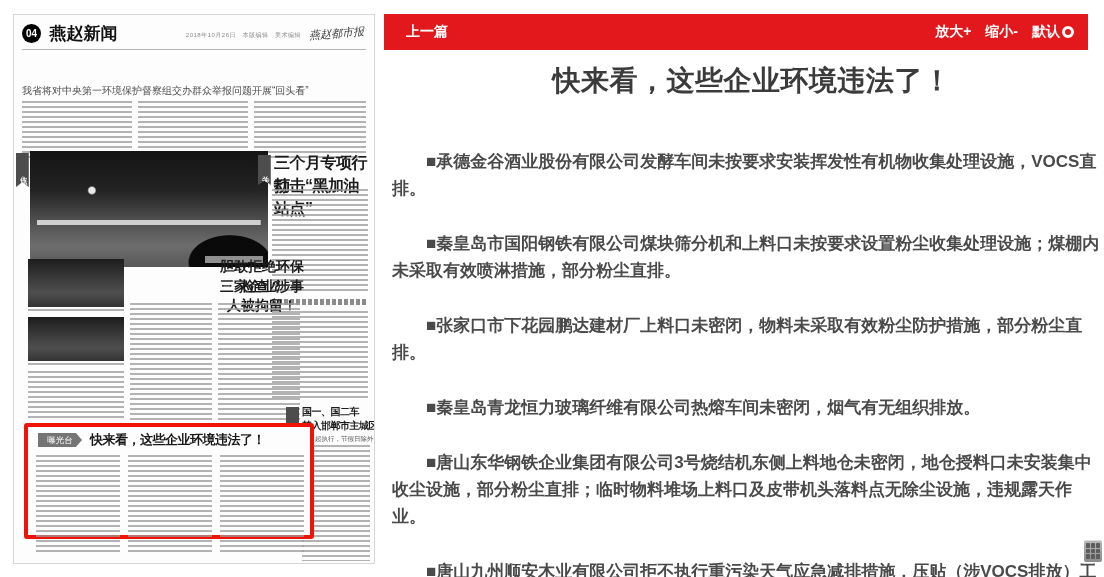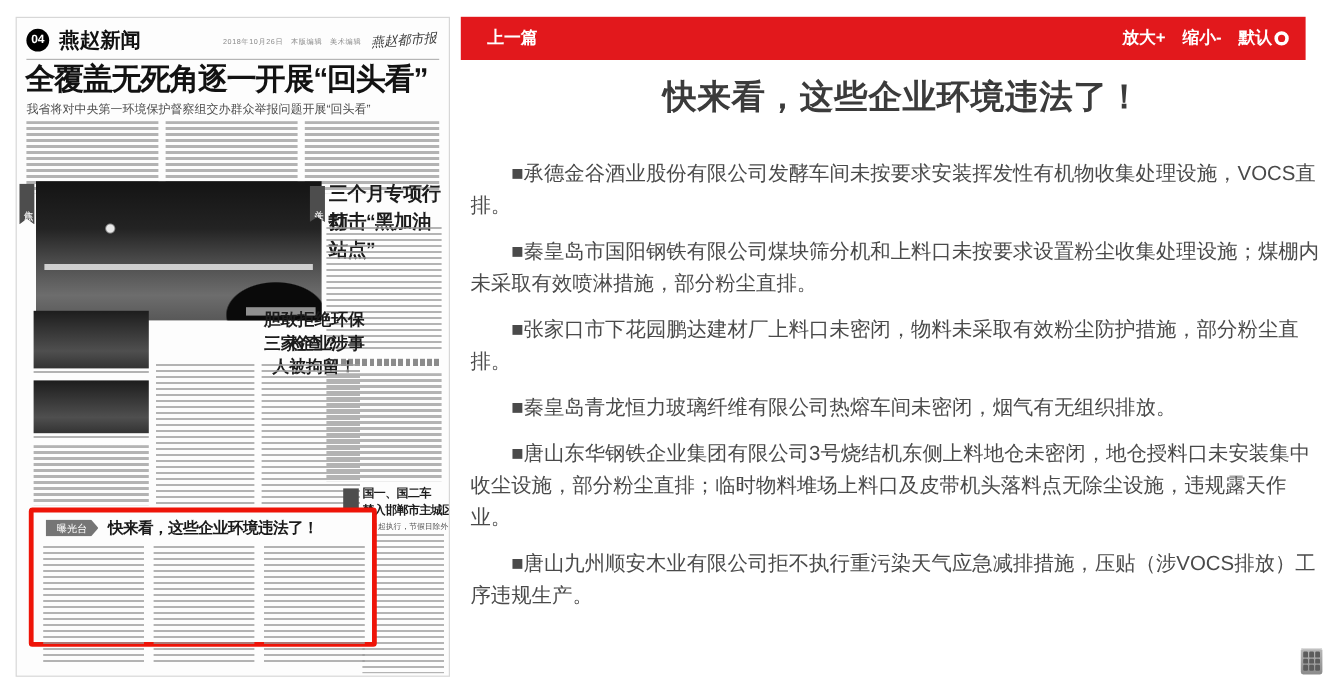--- a/index.html
+++ b/index.html
@@ -58,21 +58,21 @@
              display:flex; align-items:center; justify-content:space-between; padding:0 14px 0 22px; }
   .prev-btn { color:#fff; font-size:14px; font-weight:bold; cursor:pointer; }
   .zoom-group { display:flex; align-items:center; gap:14px; }
   .zoom-btn { color:#fff; font-size:14px; font-weight:bold; cursor:pointer; display:flex; align-items:center; gap:2px; }
   .reset-circle { display:inline-block; width:12px; height:12px; border:3.5px solid #fff;
                   border-radius:50%; }
   .reader-title { position:absolute; left:400px; top:62px; width:704px; text-align:center;
                   font-size:28px; font-weight:800; color:#3b3b3b; letter-spacing:.5px; }
   .reader-body { position:absolute; left:392px; top:120px; width:712px; height:457px; overflow:hidden;
                  font-size:17px; line-height:27px; color:#4a4a4a; }
-  .reader-body p { text-indent:2em; margin-top:11px; }
+  .reader-body p { text-indent:2em; margin-top:28px;font-weight:bold; }
 
   .widget { position:absolute; left:1084px; top:540px; width:18px; height:22px; border-radius:2px;
             background:linear-gradient(180deg,#b9b9b9,#8b8b8b); box-shadow:inset 0 1px 0 #ddd;
             display:grid; grid-template-columns:repeat(3,1fr); gap:1px; padding:3px 2px; }
   .widget i { background:#5c5c5c; border-radius:1px; }
 </style>
 </head>
 <body>
 
 <div class="app">
@@ -80,21 +80,20 @@
   <section class="paper">
 
     <div class="np-header">
       <span class="pgno">04</span>
       <span class="mast">燕赵新闻</span>
       <span class="script-logo">燕赵都市报</span>
       <span class="folio">2018年10月26日　本版编辑　美术编辑</span>
     </div>
     <div class="np-rule"></div>
 
-    <h1 class="np-h1">全覆盖无死角逐一开展“回头看”</h1>
     <p class="np-deck">我省将对中央第一环境保护督察组交办群众举报问题开展“回头看”</p>
 
     <div class="mt" style="left:8px;  top:86px; width:110px; height:60px;"></div>
     <div class="mt" style="left:124px;top:86px; width:110px; height:60px;"></div>
     <div class="mt" style="left:240px;top:86px; width:112px; height:60px;"></div>
 
     <div class="vtag" style="left:2px; top:138px; height:34px;">焦点</div>
     <div class="photo-big">
       <div class="photo-cap"></div>
     </div>

